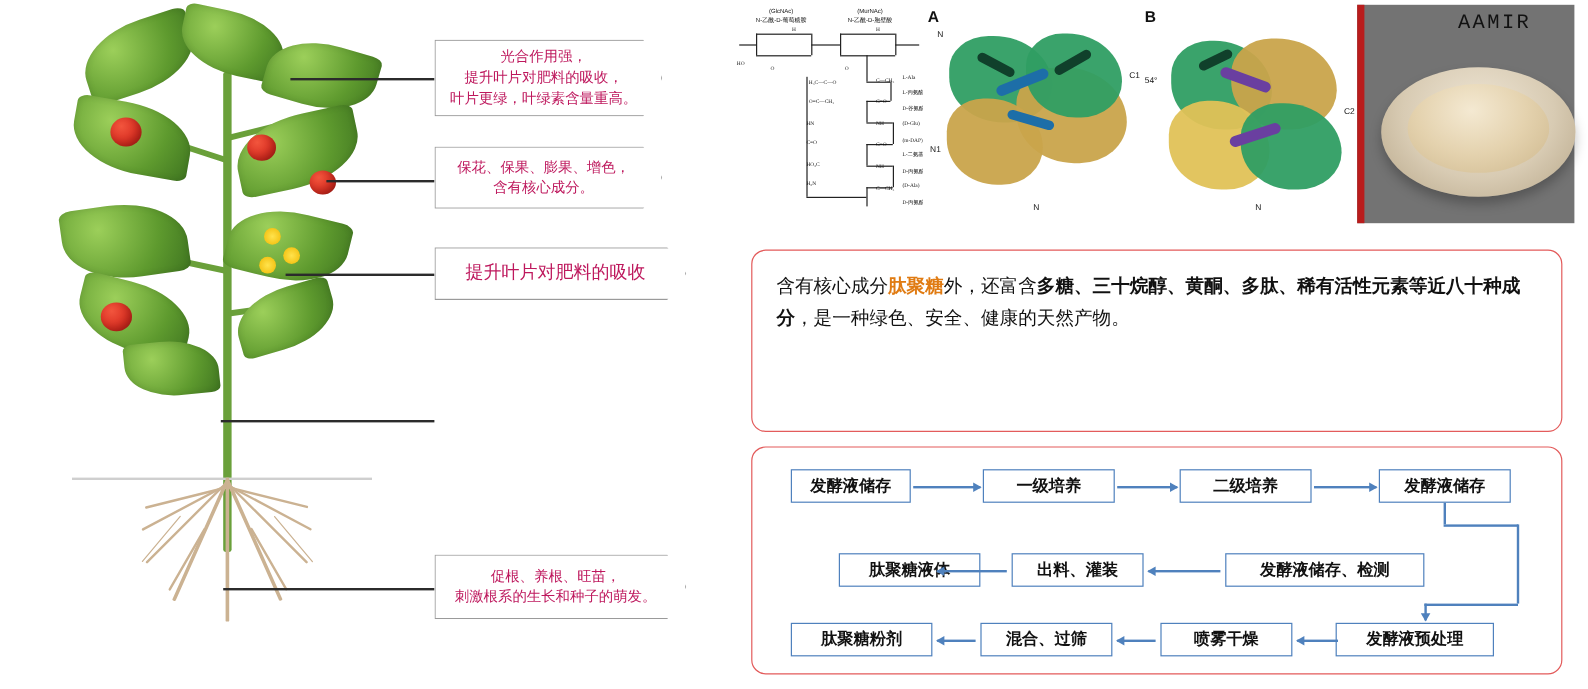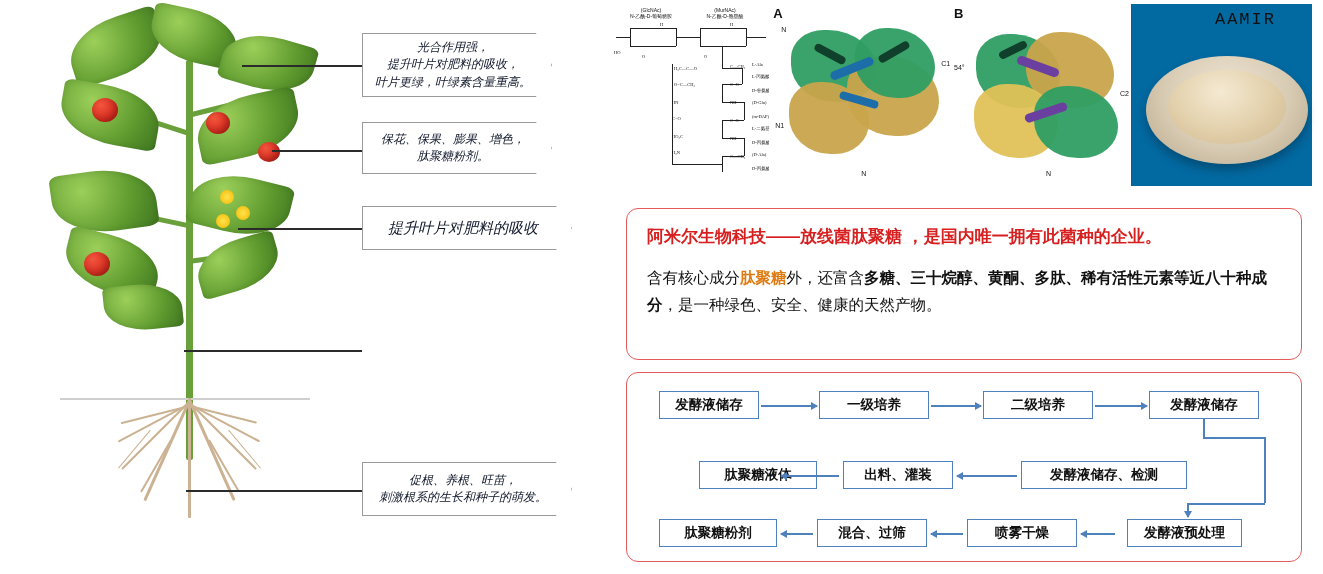--- a/index.html
+++ b/index.html
@@ -52,32 +52,31 @@
     background: #cbb292;
     transform-origin: top center;
     border-radius: 1px;
   }
 
   
   .callout {
     position: absolute;
     background: #ffffff;
     border: 1px solid #9a9a9a;
-    color: #0f172a;
+    color: #be185d;
     font-size: 12px;
     line-height: 1.45;
     text-align: center;
     display: flex;
     align-items: center;
     justify-content: center;
     padding: 6px 18px 6px 10px;
     box-sizing: border-box;
     clip-path: polygon(0 0, calc(100% - 16px) 0, 100% 50%, calc(100% - 16px) 100%, 0 100%);
     white-space: pre-line;
-    font-style: italic;
   }
   .callout.big { font-size: 15px; }
   .leader {
     position: absolute;
     height: 1.5px;
     background: #2b2b2b;
   }
 
   
   #right-panel {
@@ -93,21 +92,21 @@
     width: 700px; height: 182px;
     display: flex;
   }
   .fig {
     position: relative;
     height: 100%;
     box-sizing: border-box;
   }
   .fig-chem { width: 165px; background: #ffffff; }
   .fig-prot { width: 190px; background: #ffffff; }
-  .fig-powder { width: 190px; background: #0369a1; border-left: 1px solid #b91c1c; }
+  .fig-powder { width: 190px; background: #737373; border-left: 6px solid #b91c1c; }
 
   .fig-label {
     position: absolute;
     font-size: 13px;
     font-weight: bold;
     color: #111;
     top: 2px; left: 4px;
   }
 
   
@@ -301,21 +300,21 @@
   <div class="leader" style="left:242px; top:65px;  width:120px;"></div>
   <div class="leader" style="left:272px; top:150px; width:90px;"></div>
   <div class="leader" style="left:238px; top:228px; width:124px;"></div>
   <div class="leader" style="left:184px; top:350px; width:178px;"></div>
   <div class="leader" style="left:186px; top:490px; width:176px;"></div>
 
   <div class="callout" style="left:362px; top:33px;  width:190px; height:64px;">光合作用强，
 提升叶片对肥料的吸收，
 叶片更绿，叶绿素含量重高。</div>
   <div class="callout" style="left:362px; top:122px; width:190px; height:52px;">保花、保果、膨果、增色，
-肽聚糖粉剂。</div>
+含有核心成分。</div>
   <div class="callout big" style="left:362px; top:206px; width:210px; height:44px;">提升叶片对肥料的吸收</div>
   <div class="callout" style="left:362px; top:462px; width:210px; height:54px;">促根、养根、旺苗，
 刺激根系的生长和种子的萌发。</div>
 </div>
 
 <div id="right-panel">
 
   <div id="science-strip">
 
     <div class="fig fig-chem">
@@ -415,21 +414,20 @@
 
     <div class="fig fig-powder">
       <div class="brand-name">AAMIR</div>
       <div class="dish-outer">
         <div class="dish-powder"></div>
       </div>
     </div>
   </div>
 
   <div class="red-box" id="statement-box">
-    <div class="stmt-line1">阿米尔生物科技——放线菌肽聚糖 ，是国内唯一拥有此菌种的企业。</div>
     <div class="stmt-body">
       <span>含有核心成分</span><span class="hl-orange">肽聚糖</span><span>外，还富含</span><span class="bold-black">多糖、三十烷醇、黄酮、多肽、稀有活性元素等近八十种成分</span><span>，是一种绿色、安全、健康的天然产物。</span>
     </div>
   </div>
 
   <div class="red-box" id="flow-box">
 
     <div class="node" style="left:32px;  top:18px; width:100px;">发酵液储存</div>
     <div class="node" style="left:192px; top:18px; width:110px;">一级培养</div>
     <div class="node" style="left:356px; top:18px; width:110px;">二级培养</div>
@@ -440,21 +438,21 @@
 
     <div class="node" style="left:32px;  top:88px; width:118px;margin-left:40px;">肽聚糖液体</div>
     <div class="node" style="left:216px; top:88px; width:110px;">出料、灌装</div>
     <div class="node" style="left:394px; top:88px; width:166px;">发酵液储存、检测</div>
     <div class="arrow-h rev" style="left:154px; top:102px; width:58px;"></div>
     <div class="arrow-h rev" style="left:330px; top:102px; width:60px;"></div>
 
     <div class="node" style="left:32px;  top:146px; width:118px;">肽聚糖粉剂</div>
     <div class="node" style="left:190px; top:146px; width:110px;">混合、过筛</div>
     <div class="node" style="left:340px; top:146px; width:110px;">喷雾干燥</div>
-    <div class="node" style="left:500px; top:146px; width:115px;">发酵液预处理</div>
+    <div class="node" style="left:486px; top:146px; width:132px;">发酵液预处理</div>
     <div class="arrow-h rev" style="left:154px; top:160px; width:32px;"></div>
     <div class="arrow-h rev" style="left:304px; top:160px; width:32px;"></div>
     <div class="arrow-h rev" style="left:454px; top:160px; width:34px;"></div>
 
     <div class="conn" style="left:576px; top:46px; width:1.5px; height:18px;"></div>
     <div class="conn" style="left:576px; top:64px; width:62px; height:1.5px;"></div>
     <div class="conn" style="left:637px; top:64px; width:1.5px; height:66px;"></div>
     <div class="conn" style="left:560px; top:130px; width:78px; height:1.5px;"></div>
     <div class="arrow-v" style="left:560px; top:130px; height:14px;"></div>
   </div>

